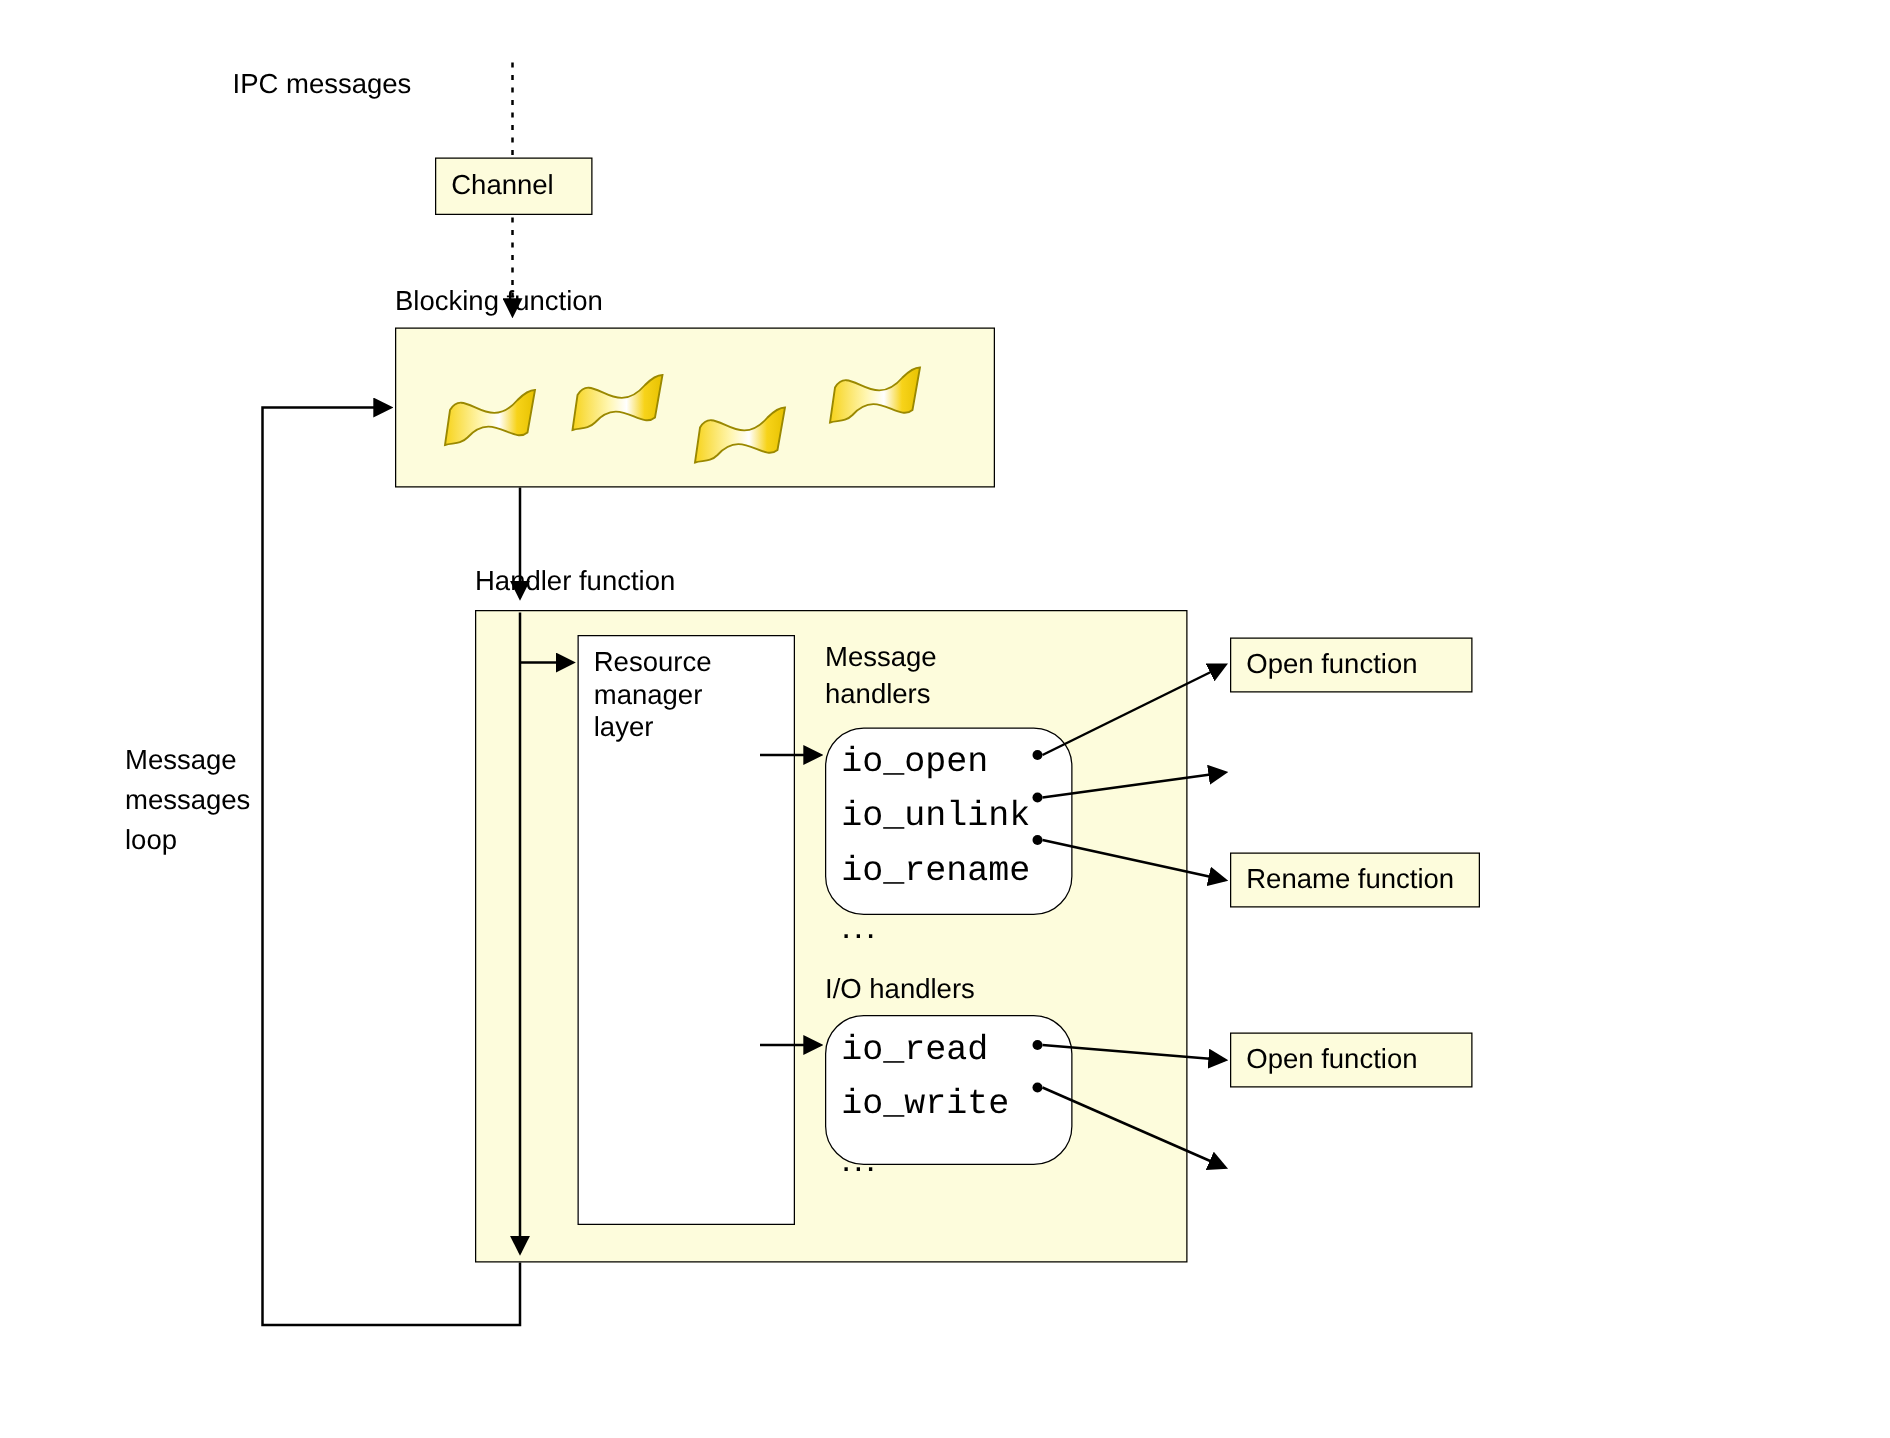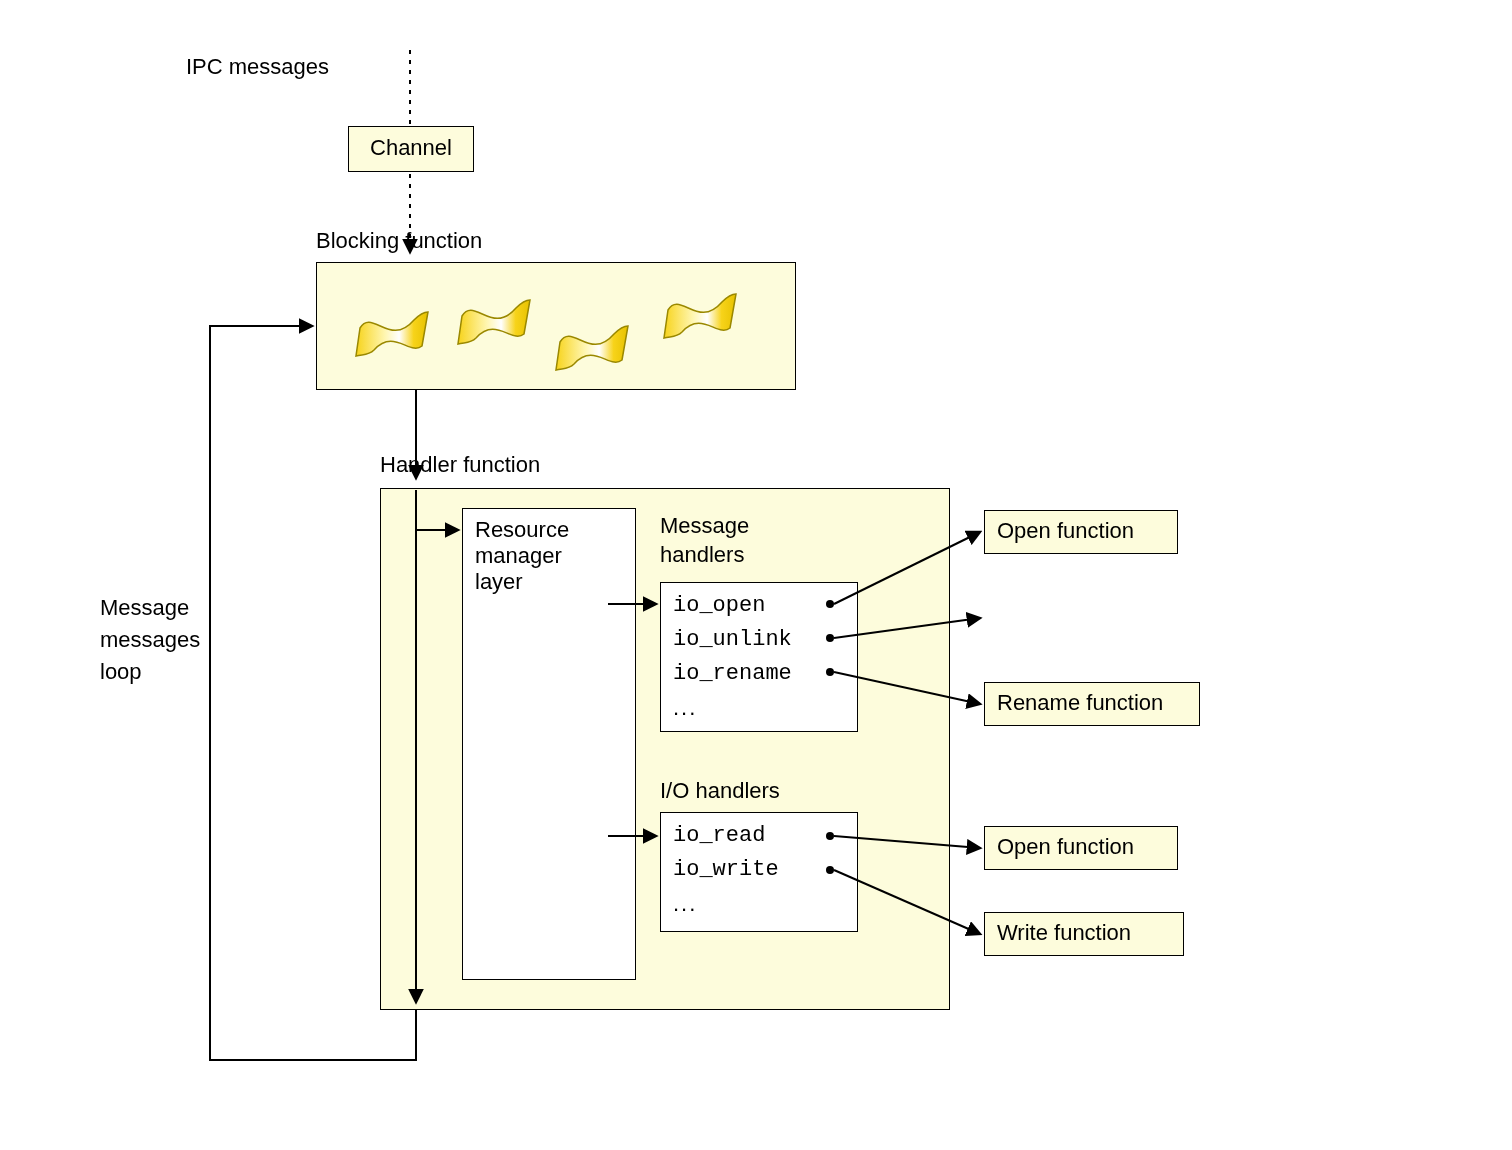--- a/index.html
+++ b/index.html
@@ -27,38 +27,39 @@
     background: #ffffff;
     border: 1.5px solid #000000;
     box-sizing: border-box;
     padding: 8px 12px;
   }
   .label {
     position: absolute;
   }
   .mono {
     font-family: "Courier New", Courier, monospace;
-    font-size: 22px;
+    font-size: 28px;
     line-height: 1.55;
+    border-radius: 31px;
   }
   svg.overlay {
     position: absolute;
     left: 0; top: 0;
     width: 1512px; height: 1150px;
     pointer-events: none;
   }
 </style>
 </head>
 <body>
 
 <div class="canvas">
 
   <div class="label" style="left:186px; top:54px;">IPC messages</div>
 
-  <div class="box" style="left:348px; top:126px; width:126px; height:46px; text-align:center; padding-top:8px;">Channel</div>
+  <div class="box" style="left:348px; top:126px; width:126px; height:46px; text-align:left; padding-top:8px;">Channel</div>
 
   <div class="label" style="left:316px; top:228px;">Blocking function</div>
 
   <div class="box" style="left:316px; top:262px; width:480px; height:128px; padding:0;"></div>
 
   <div class="label" style="left:380px; top:452px;">Handler function</div>
 
   <div class="box" style="left:380px; top:488px; width:570px; height:522px; padding:0;"></div>
 
   <div class="wbox" style="left:462px; top:508px; width:174px; height:472px;">
@@ -83,25 +84,24 @@
 
   <div class="wbox mono" style="left:660px; top:812px; width:198px; height:120px; padding:6px 12px;">
     <div>io_read</div>
     <div>io_write</div>
     <div style="font-family: Verdana, Geneva, sans-serif; letter-spacing:2px;">...</div>
   </div>
 
   <div class="box" style="left:984px; top:510px; width:194px; height:44px; padding-top:7px;">Open function</div>
 
 
-  <div class="box" style="left:984px; top:682px; width:216px; height:44px; padding-top:7px;">Rename function</div>
+  <div class="box" style="left:984px; top:682px; width:200px; height:44px; padding-top:7px;">Rename function</div>
 
   <div class="box" style="left:984px; top:826px; width:194px; height:44px; padding-top:7px;">Open function</div>
 
-  <div class="box" style="left:984px; top:912px; width:200px; height:44px; padding-top:7px;">Write function</div>
 
   <div class="label" style="left:100px; top:592px; line-height:1.45;">
     <div>Message</div>
     <div>messages</div>
     <div>loop</div>
   </div>
 
   <svg class="overlay" viewBox="0 0 1512 1150">
     <defs>
       <marker id="arrow" viewBox="0 0 12 12" refX="10" refY="6" markerWidth="8" markerHeight="8" orient="auto-start-reverse">

